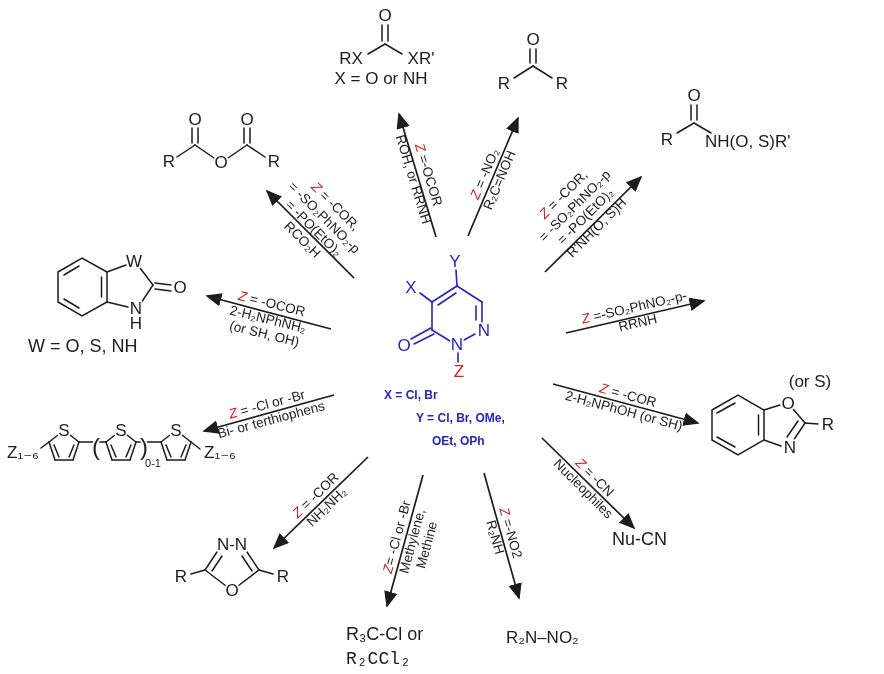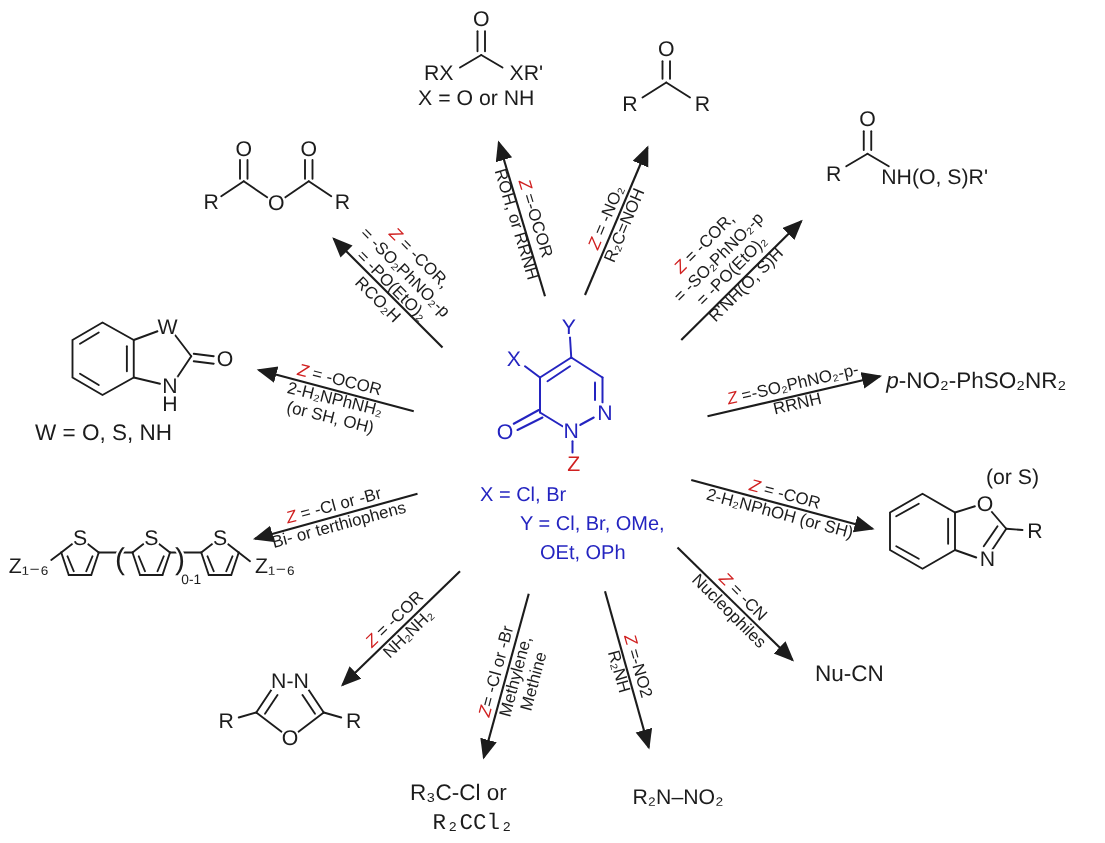--- a/index.html
+++ b/index.html
@@ -18,21 +18,21 @@
   .at{font-size:17px;fill:var(--ink);text-anchor:middle;}
   .atb{font-size:17px;fill:var(--blue);text-anchor:middle;}
   .atr{font-size:17px;fill:var(--red);text-anchor:middle;}
   .ats{font-size:11px;fill:var(--ink);text-anchor:middle;}
   .atp{font-size:24px;fill:var(--ink);text-anchor:middle;}
   .atl{text-anchor:start;}
   
   .txt{position:absolute;white-space:nowrap;font-size:18px;color:var(--ink);}
   .txt.c{transform:translate(-50%,-50%);}
   .blue{color:var(--blue);}
-  .f16{font-size:16px;}
+  .f16{font-size:12px;font-weight:bold;}
   .f17{font-size:17px;text-align:right;}
   .ital{font-style:italic;}
   .alabel{
     position:absolute;white-space:nowrap;text-align:center;
     font-size:13.5px;line-height:15.5px;color:var(--ink);
   }
   .zred{color:var(--red);font-style:italic;}
 </style>
 </head>
 <body>
@@ -241,30 +241,29 @@
   </svg>
 
   <div class="txt f17 c" style="left:381px;top:79px;">X = O or NH</div>
 
   <div class="txt blue f16" style="left:384px;top:388px;">X = Cl, Br</div>
   <div class="txt blue f16" style="left:384px;top:411px;margin-left:32px;">Y = Cl, Br, OMe,</div>
   <div class="txt blue f16" style="left:412px;top:434px;margin-left:20px;">OEt, OPh</div>
 
   <div class="txt" style="left:28px;top:336px;">W = O, S, NH</div>
 
-  <div class="txt" style="left:328px;top:624px;text-align:right;">R₃C-Cl or</div>
+  <div class="txt" style="left:346px;top:624px;text-align:right;">R₃C-Cl or</div>
   <div class="txt" style="left:346px;top:649px;font-family:Liberation Mono, monospace;">R₂CCl₂</div>
 
   <div class="txt f17" style="left:506px;top:628px;">R₂N–NO₂</div>
 
-  <div class="txt" style="left:652px;top:529px;">Nu-CN</div>
+  <div class="txt" style="left:612px;top:529px;">Nu-CN</div>
 
   <div class="txt f17 c" style="left:810px;top:382px;">(or S)</div>
 
-  <div class="txt" style="left:709px;top:294px;"><span class="ital">p</span><span>-NO₂-PhSO₂NR₂</span></div>
 
   <div class="alabel" style="left:421px;top:177px;transform:translate(-50%,-50%) rotate(73deg);">
     <div><span class="zred">Z</span><span> =-OCOR</span></div>
     <div>ROH, or RRNH</div>
   </div>
 
   <div class="alabel" style="left:492px;top:177px;transform:translate(-50%,-50%) rotate(-67deg);">
     <div><span class="zred">Z</span><span> = -NO₂</span></div>
     <div>R₂C=NOH</div>
   </div>

